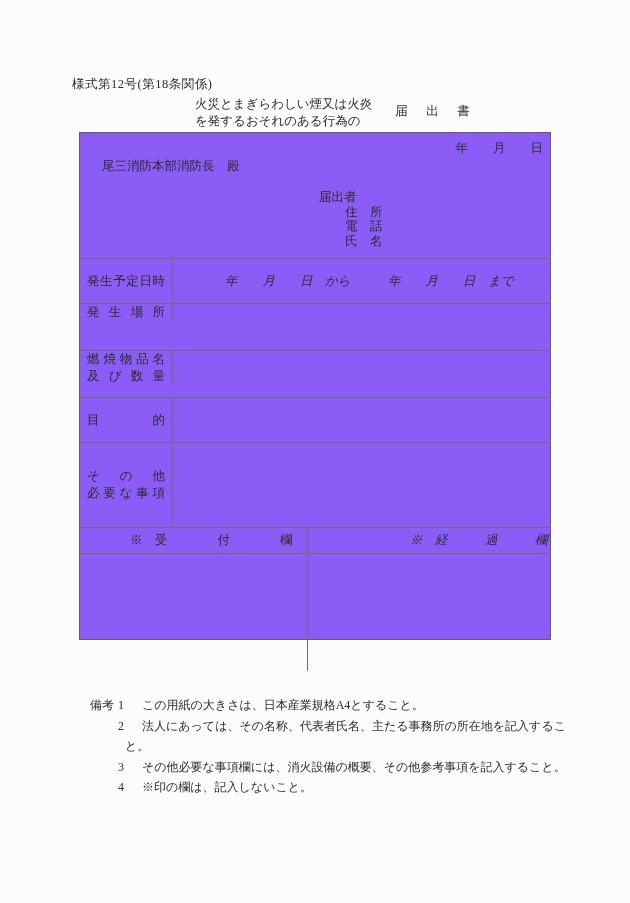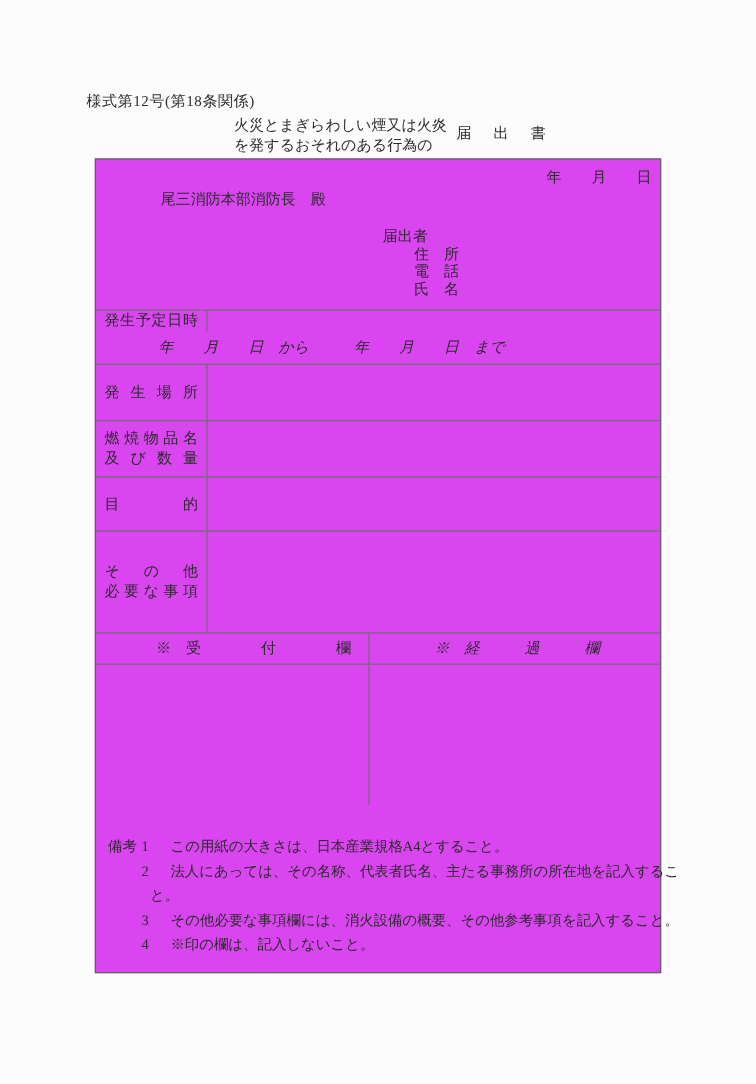--- a/index.html
+++ b/index.html
@@ -13,54 +13,54 @@
     width: 630px;
     height: 903px;
     background: #fcfcfc;
     overflow: hidden;
     font-size: 12.5px;
     line-height: 1;
   }
   .form-number { position: absolute; left: 72px; top: 78px; letter-spacing: 0.5px; }
   .title-wrap {
     position: absolute; left: 195px; top: 96px;
-    display: flex; align-items: center; gap: 8px;
+    display: flex; align-items: center; gap: 23px;
   }
   .title-lines div { line-height: 17px; }
   .title-doc { letter-spacing: 3px; padding-bottom: 3px; }
 
   .form-table {
     position: absolute; left: 79px; top: 132px;
-    width: 472px; height: 679px;
+    width: 472px; height: 508px;
     border: 1px solid #5f5f5f;
-    background: #d946ef;
+    background: #8b5cf6;
   }
   .row { position: relative; width: 100%; border-bottom: 1px solid #6e6e6e; display: flex; }
   .row:last-child { border-bottom: none; }
   .row-head { height: 126px; display: block; }
   .head-date { position: absolute; top: 9px; right: 7px; }
-  .addressee { position: absolute; top: 27px; left: 22px; margin-left: 32px; }
+  .addressee { position: absolute; top: 27px; left: 22px; }
   .notifier { position: absolute; left: 239px; top: 57px; line-height: 14.5px; }
   .notifier .field { margin-left: 26px; }
 
   .label-cell {
     width: 93px; border-right: 1px solid #6e6e6e;
     display: flex; flex-direction: column; justify-content: center;
     padding: 0 7px; line-height: 17px;
   }
   .label-line { display: block; text-align: justify; text-align-last: justify; }
   .content-cell { flex: 1; display: flex; align-items: center; }
-  .r-datetime { height: 45px; flex-direction: column; }
-  .r-place    { height: 47px; }
-  .r-material { height: 47px; }
+  .r-datetime { height: 45px; }
+  .r-place    { height: 47px; flex-direction: column; }
+  .r-material { height: 47px; flex-direction: column; }
   .r-purpose  { height: 45px; }
   .r-other    { height: 85px; }
   .r-datetime .content-cell { padding-left: 52px; font-style: italic; }
 
-  .split-head { height: 26px; }
+  .split-head { height: 26px; gap: 48px; }
   .split-body { height: 117px; }
   .half-left  { width: 228px; border-right: 1px solid #6e6e6e; display: flex; align-items: center; }
   .half-right { flex: 1; display: flex; align-items: center; }
   .split-head .half-left  { padding-left: 50px; }
   .split-head .half-right { padding-left: 54px; font-style: italic; }
 
   .notes {
     position: absolute; left: 90px; top: 695px; width: 478px;
     font-size: 12px; line-height: 20.5px; white-space: nowrap;
   }

